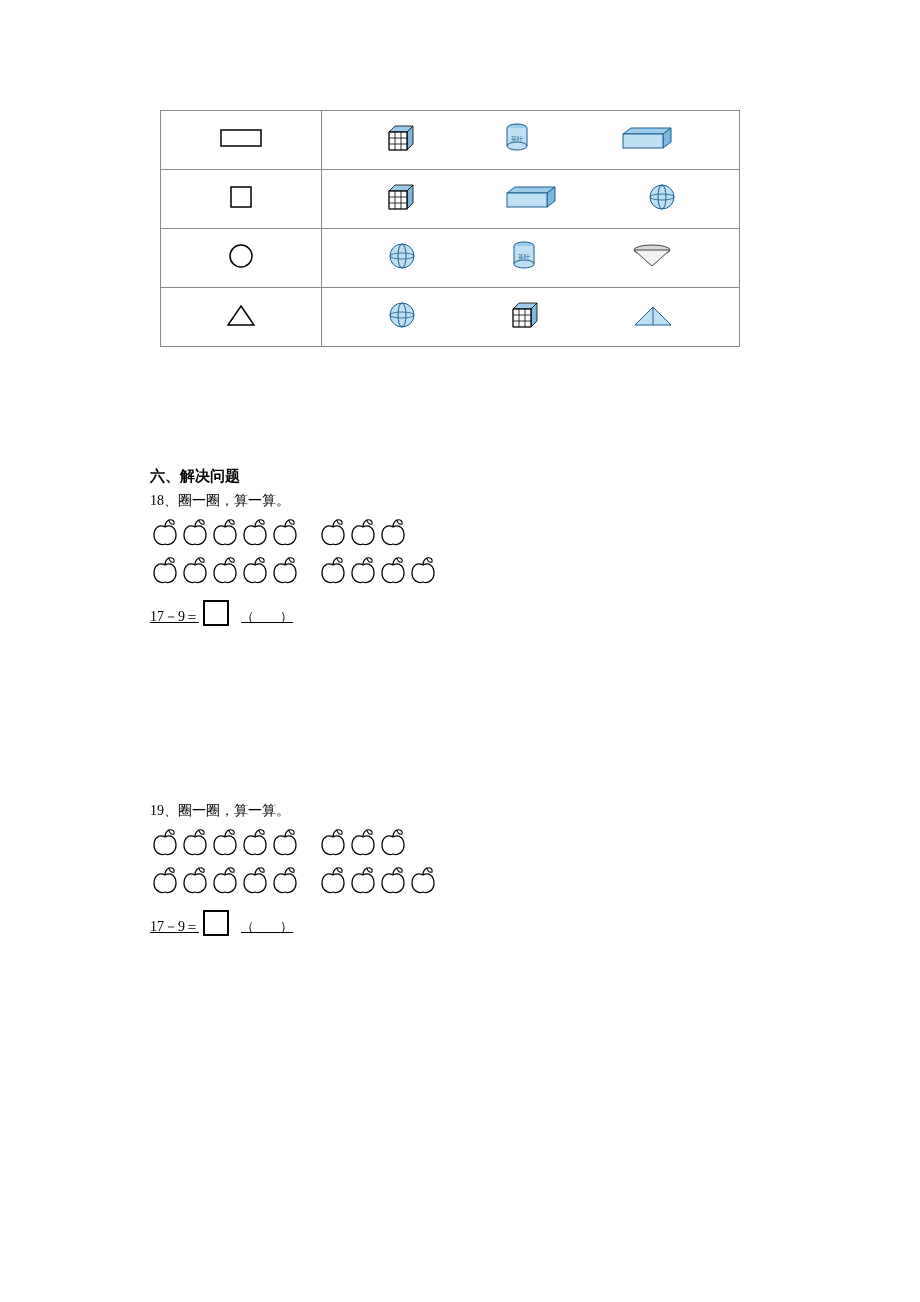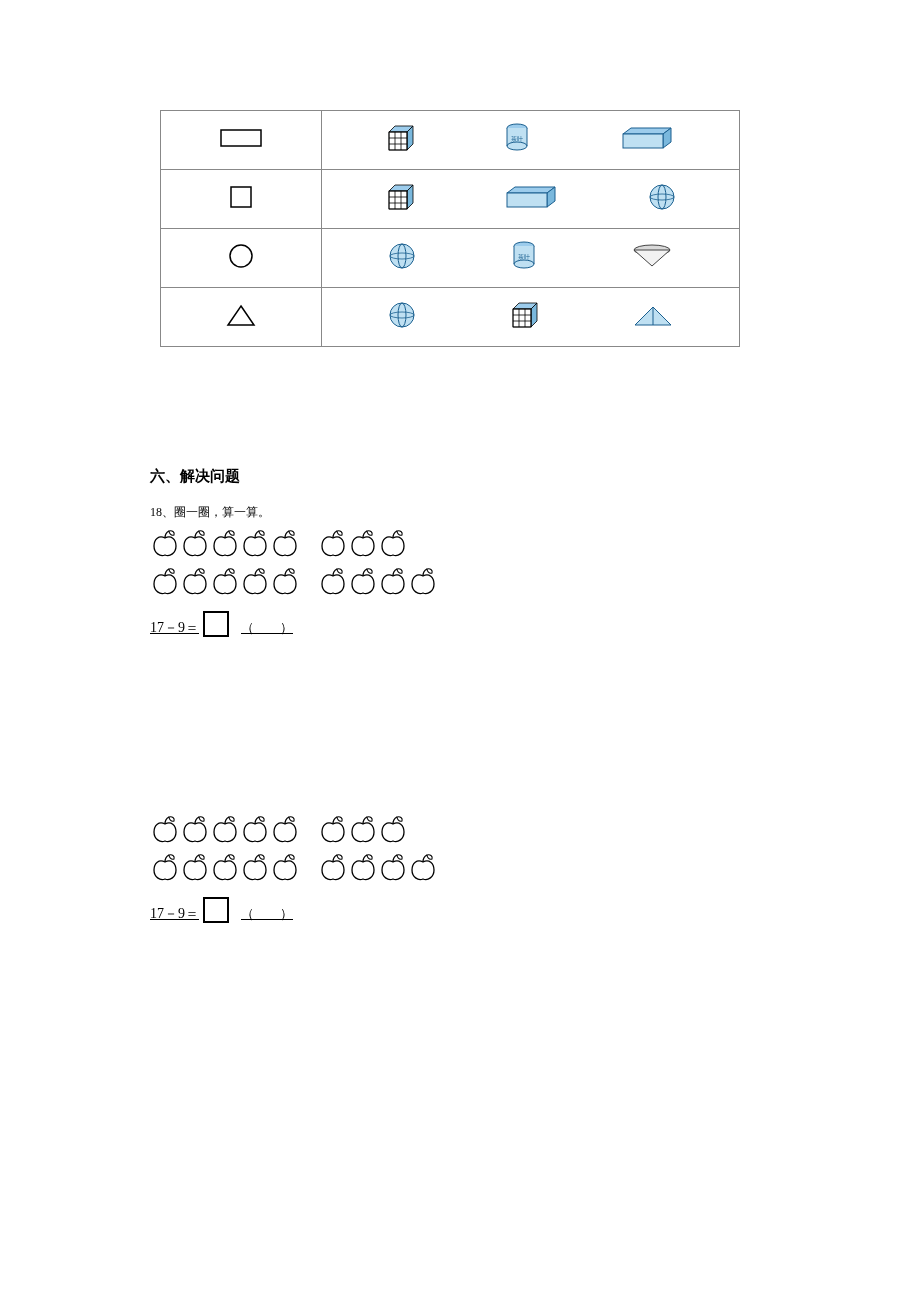--- a/index.html
+++ b/index.html
@@ -30,21 +30,21 @@
     vertical-align: middle;
   }
   .shape-table td.leftcell { width: 160px; }
   .shape-table td.rightcell { width: 420px; }
   .icon-row { display: flex; justify-content: space-around; align-items: center; padding: 0 18px; }
   .section-title {
     font-weight: bold;
     font-size: 15px;
     margin-top: 120px;
   }
-  .q-label { font-size: 12px; margin-top: 18px; }
+  .q-label { font-size: 14px; margin-top: 6px; }
   .apple-grid { margin-top: 6px; }
   .apple-row { display: flex; align-items: center; margin-bottom: 2px; }
   .apple-group { display: flex; }
   .gap { width: 18px; }
   .equation {
     font-size: 14px;
     margin-top: 10px;
     display: flex;
     align-items: flex-end;
     text-decoration: underline;
@@ -304,20 +304,21 @@
           </div>
         </div>
         <div class="equation">
           <span>17－9＝</span>
           <span class="box"></span>
           <span class="paren">（　　）</span>
         </div>
       </div>
       <div class="spacer2"></div>
       <div>
+        <div class="q-label">19、圈一圈，算一算。</div>
         <div class="apple-grid">
           <div class="apple-row">
             <div class="apple-group">
               <span><svg width="30" height="32" viewBox="0 0 30 32">
     <path d="M15 11 C 9 8, 4 12, 4 19 C 4 26, 10 30, 15 28 C 20 30, 26 26, 26 19 C 26 12, 21 8, 15 11 Z" fill="#fff" stroke="#000" stroke-width="1.3"></path>
     <path d="M15 11 C 15 7, 17 5, 19 4" fill="none" stroke="#000" stroke-width="1.3"></path>
     <path d="M19 4 C 22 3, 25 5, 24 8 C 21 9, 19 6, 19 4 Z" fill="#fff" stroke="#000" stroke-width="1.1"></path>
   </svg></span>
               <span><svg width="30" height="32" viewBox="0 0 30 32">
     <path d="M15 11 C 9 8, 4 12, 4 19 C 4 26, 10 30, 15 28 C 20 30, 26 26, 26 19 C 26 12, 21 8, 15 11 Z" fill="#fff" stroke="#000" stroke-width="1.3"></path>

